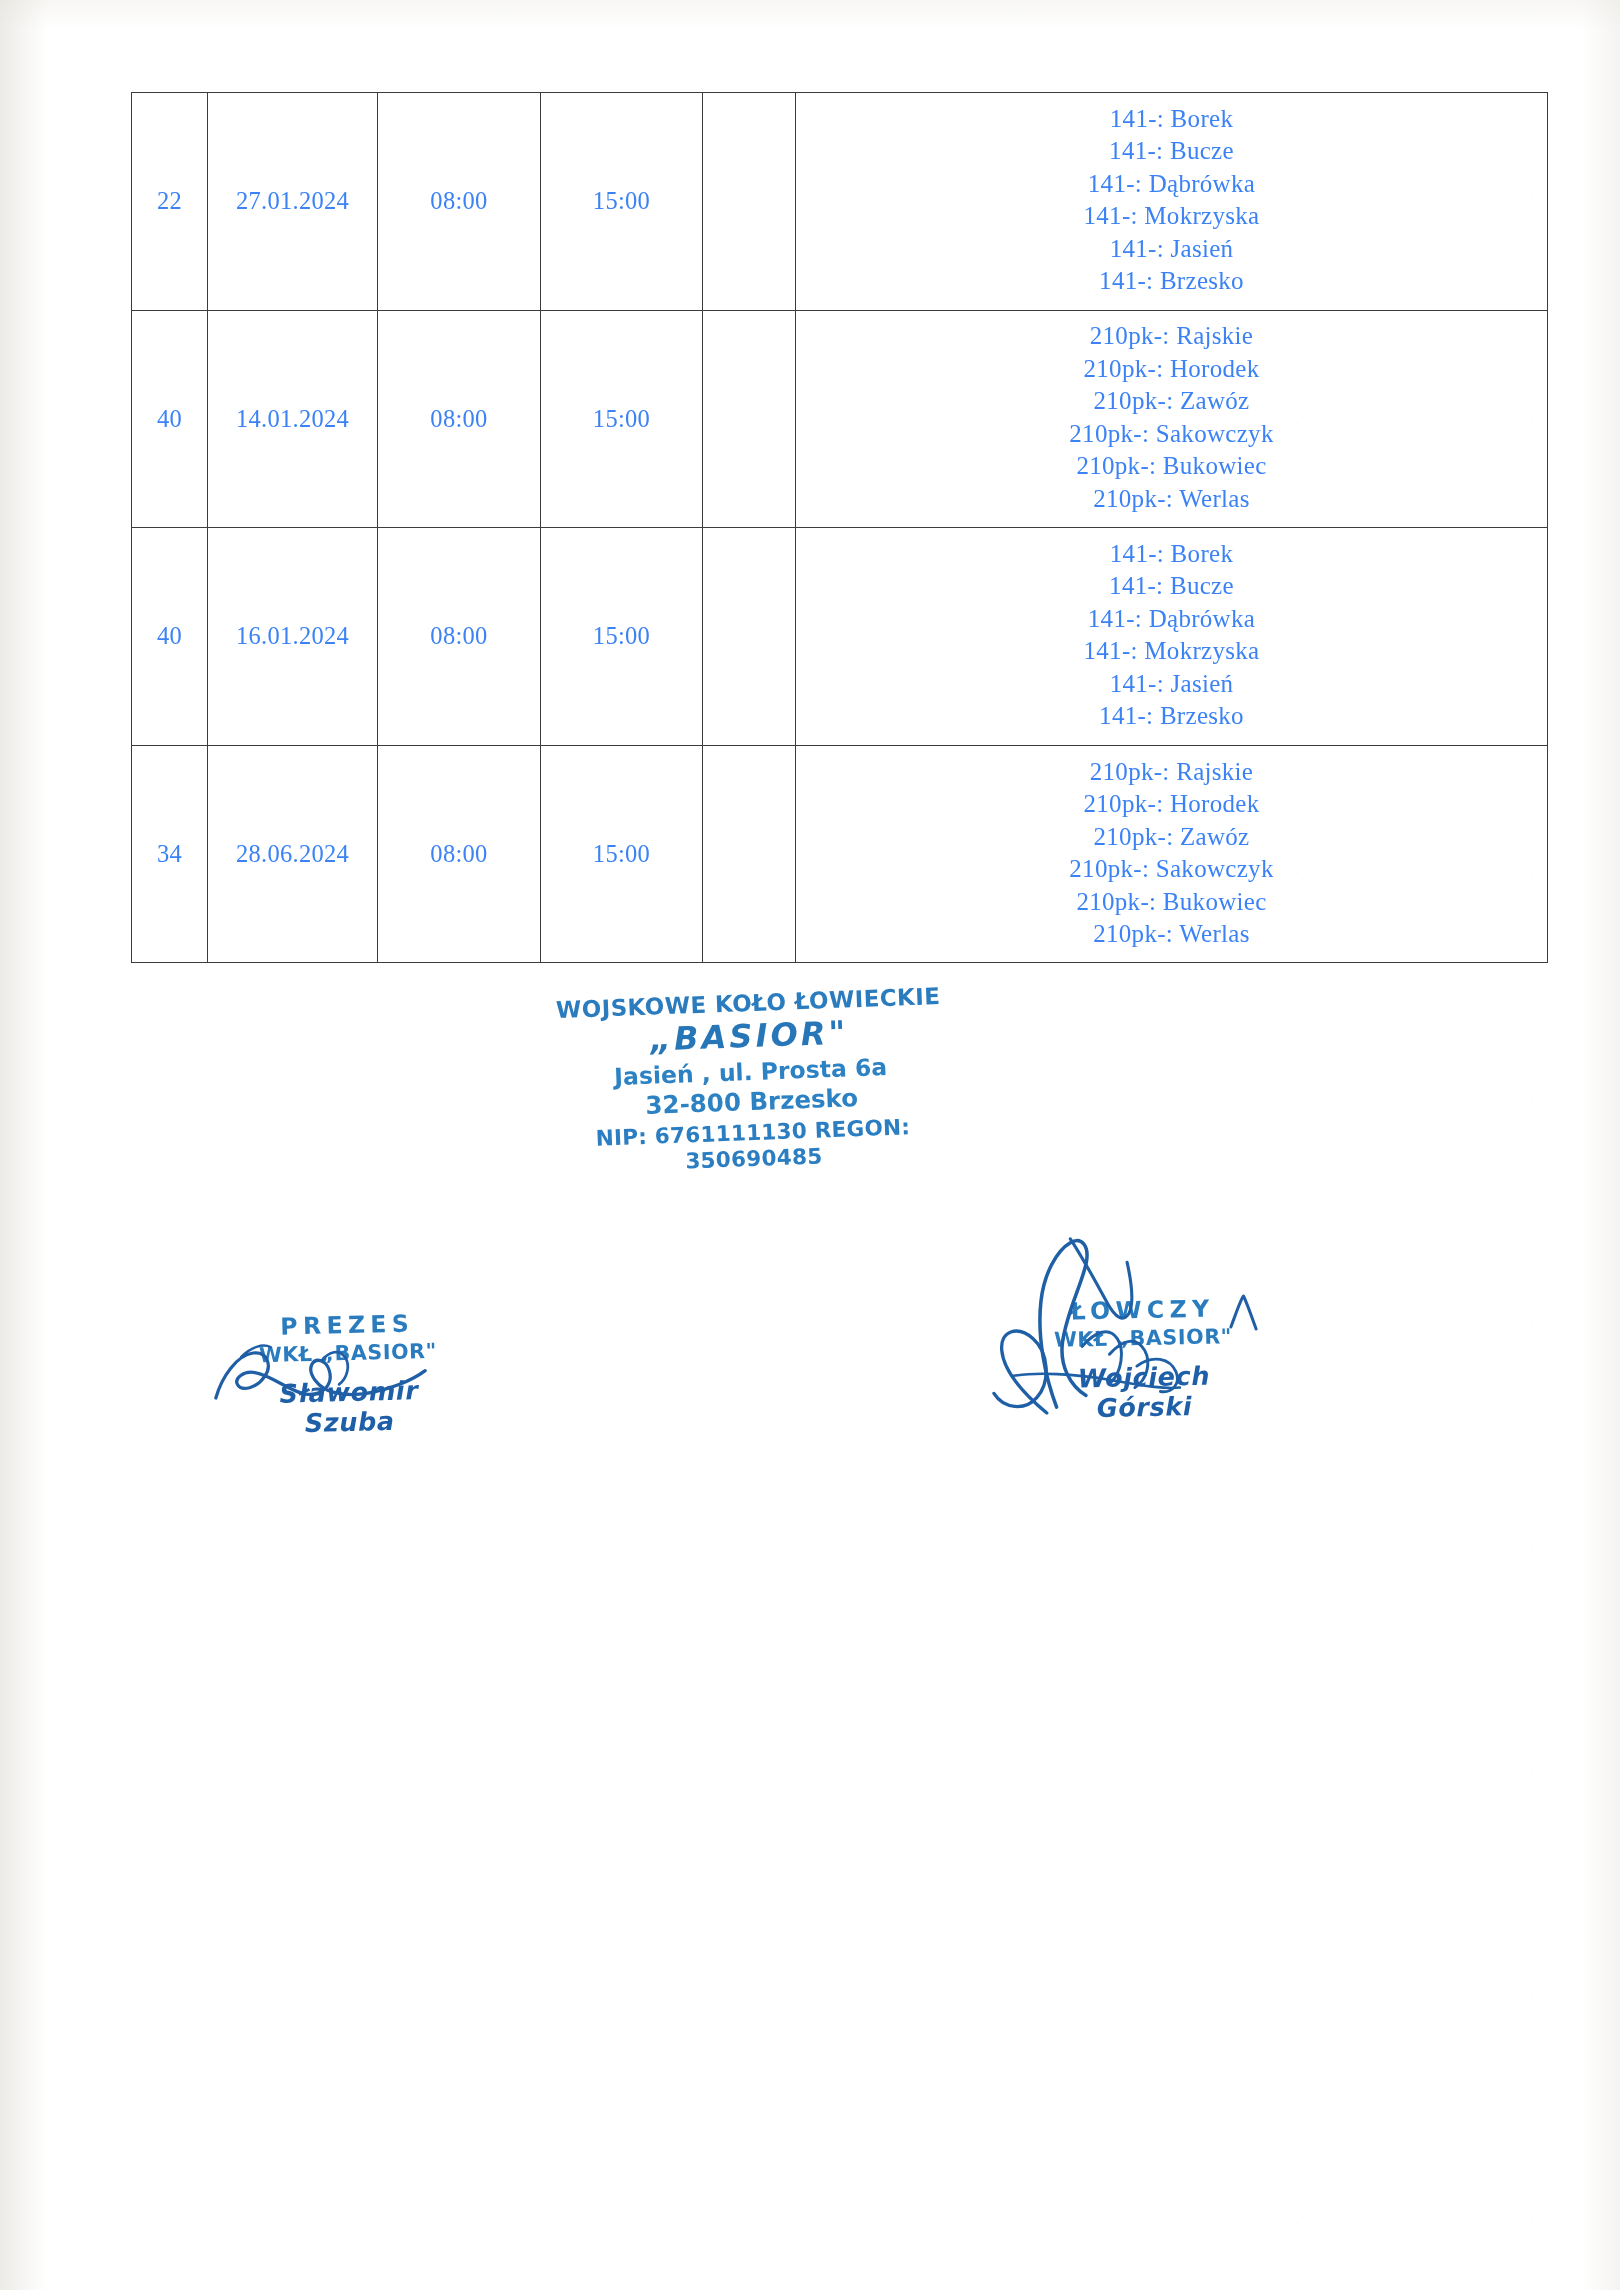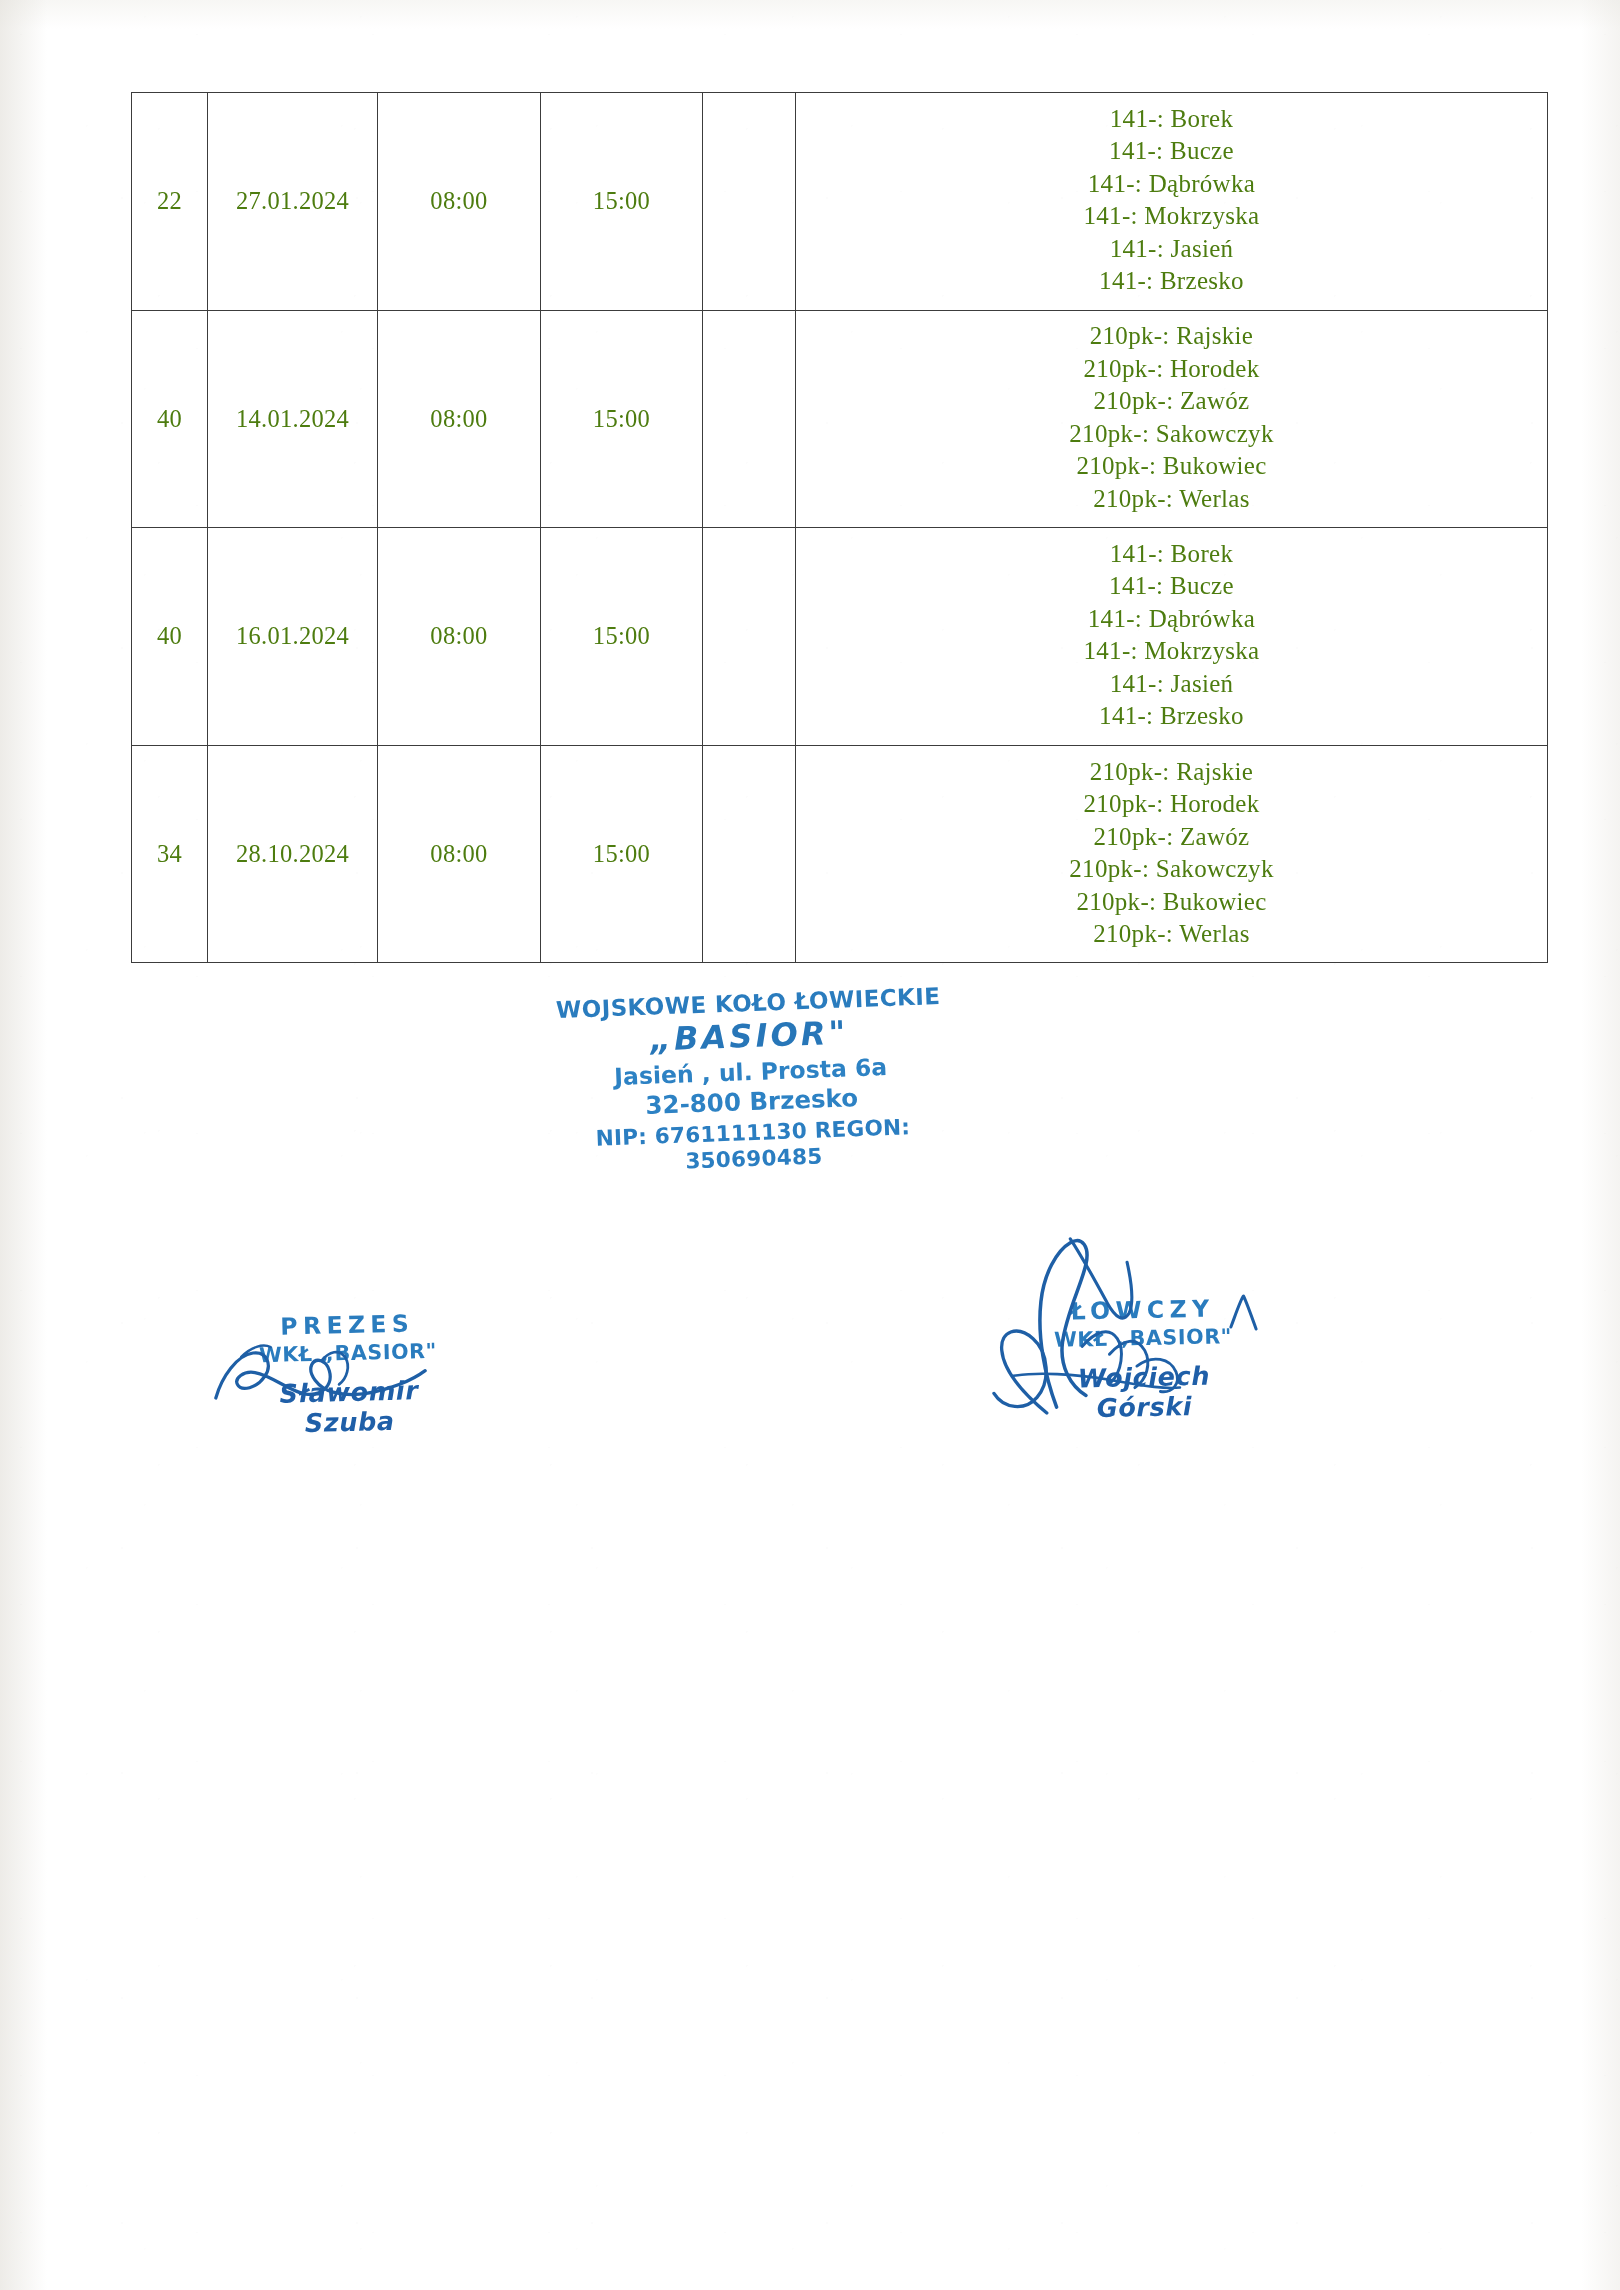--- a/index.html
+++ b/index.html
@@ -51,21 +51,21 @@
     border-collapse: collapse;
     table-layout: fixed;
   }
   .sched-table td {
     border: 1.6px solid #3c3c3c;
     padding: 0;
     text-align: center;
     vertical-align: middle;
     font-size: 24.5px;
     letter-spacing: 0.3px;
-    color: #4d7c0f;
+    color: #3b82f6;
   }
   .c-no    { width: 76px; }
   .c-date  { width: 170px; }
   .c-start { width: 163px; }
   .c-end   { width: 162px; }
   .c-blank { width: 93px; }
   .c-loc   { width: 752px; }
 
   .cell-no,
   .cell-date,
@@ -300,21 +300,21 @@
             <span class="loc-line">141-: Brzesko</span>
           </span>
         </td>
       </tr>
 
       <tr>
         <td>
           <span class="cell-no">34</span>
         </td>
         <td>
-          <span class="cell-date">28.10.2024</span>
+          <span class="cell-date">28.06.2024</span>
         </td>
         <td>
           <span class="cell-start">08:00</span>
         </td>
         <td>
           <span class="cell-end">15:00</span>
         </td>
         <td>
           <span class="cell-no"></span>
         </td>

